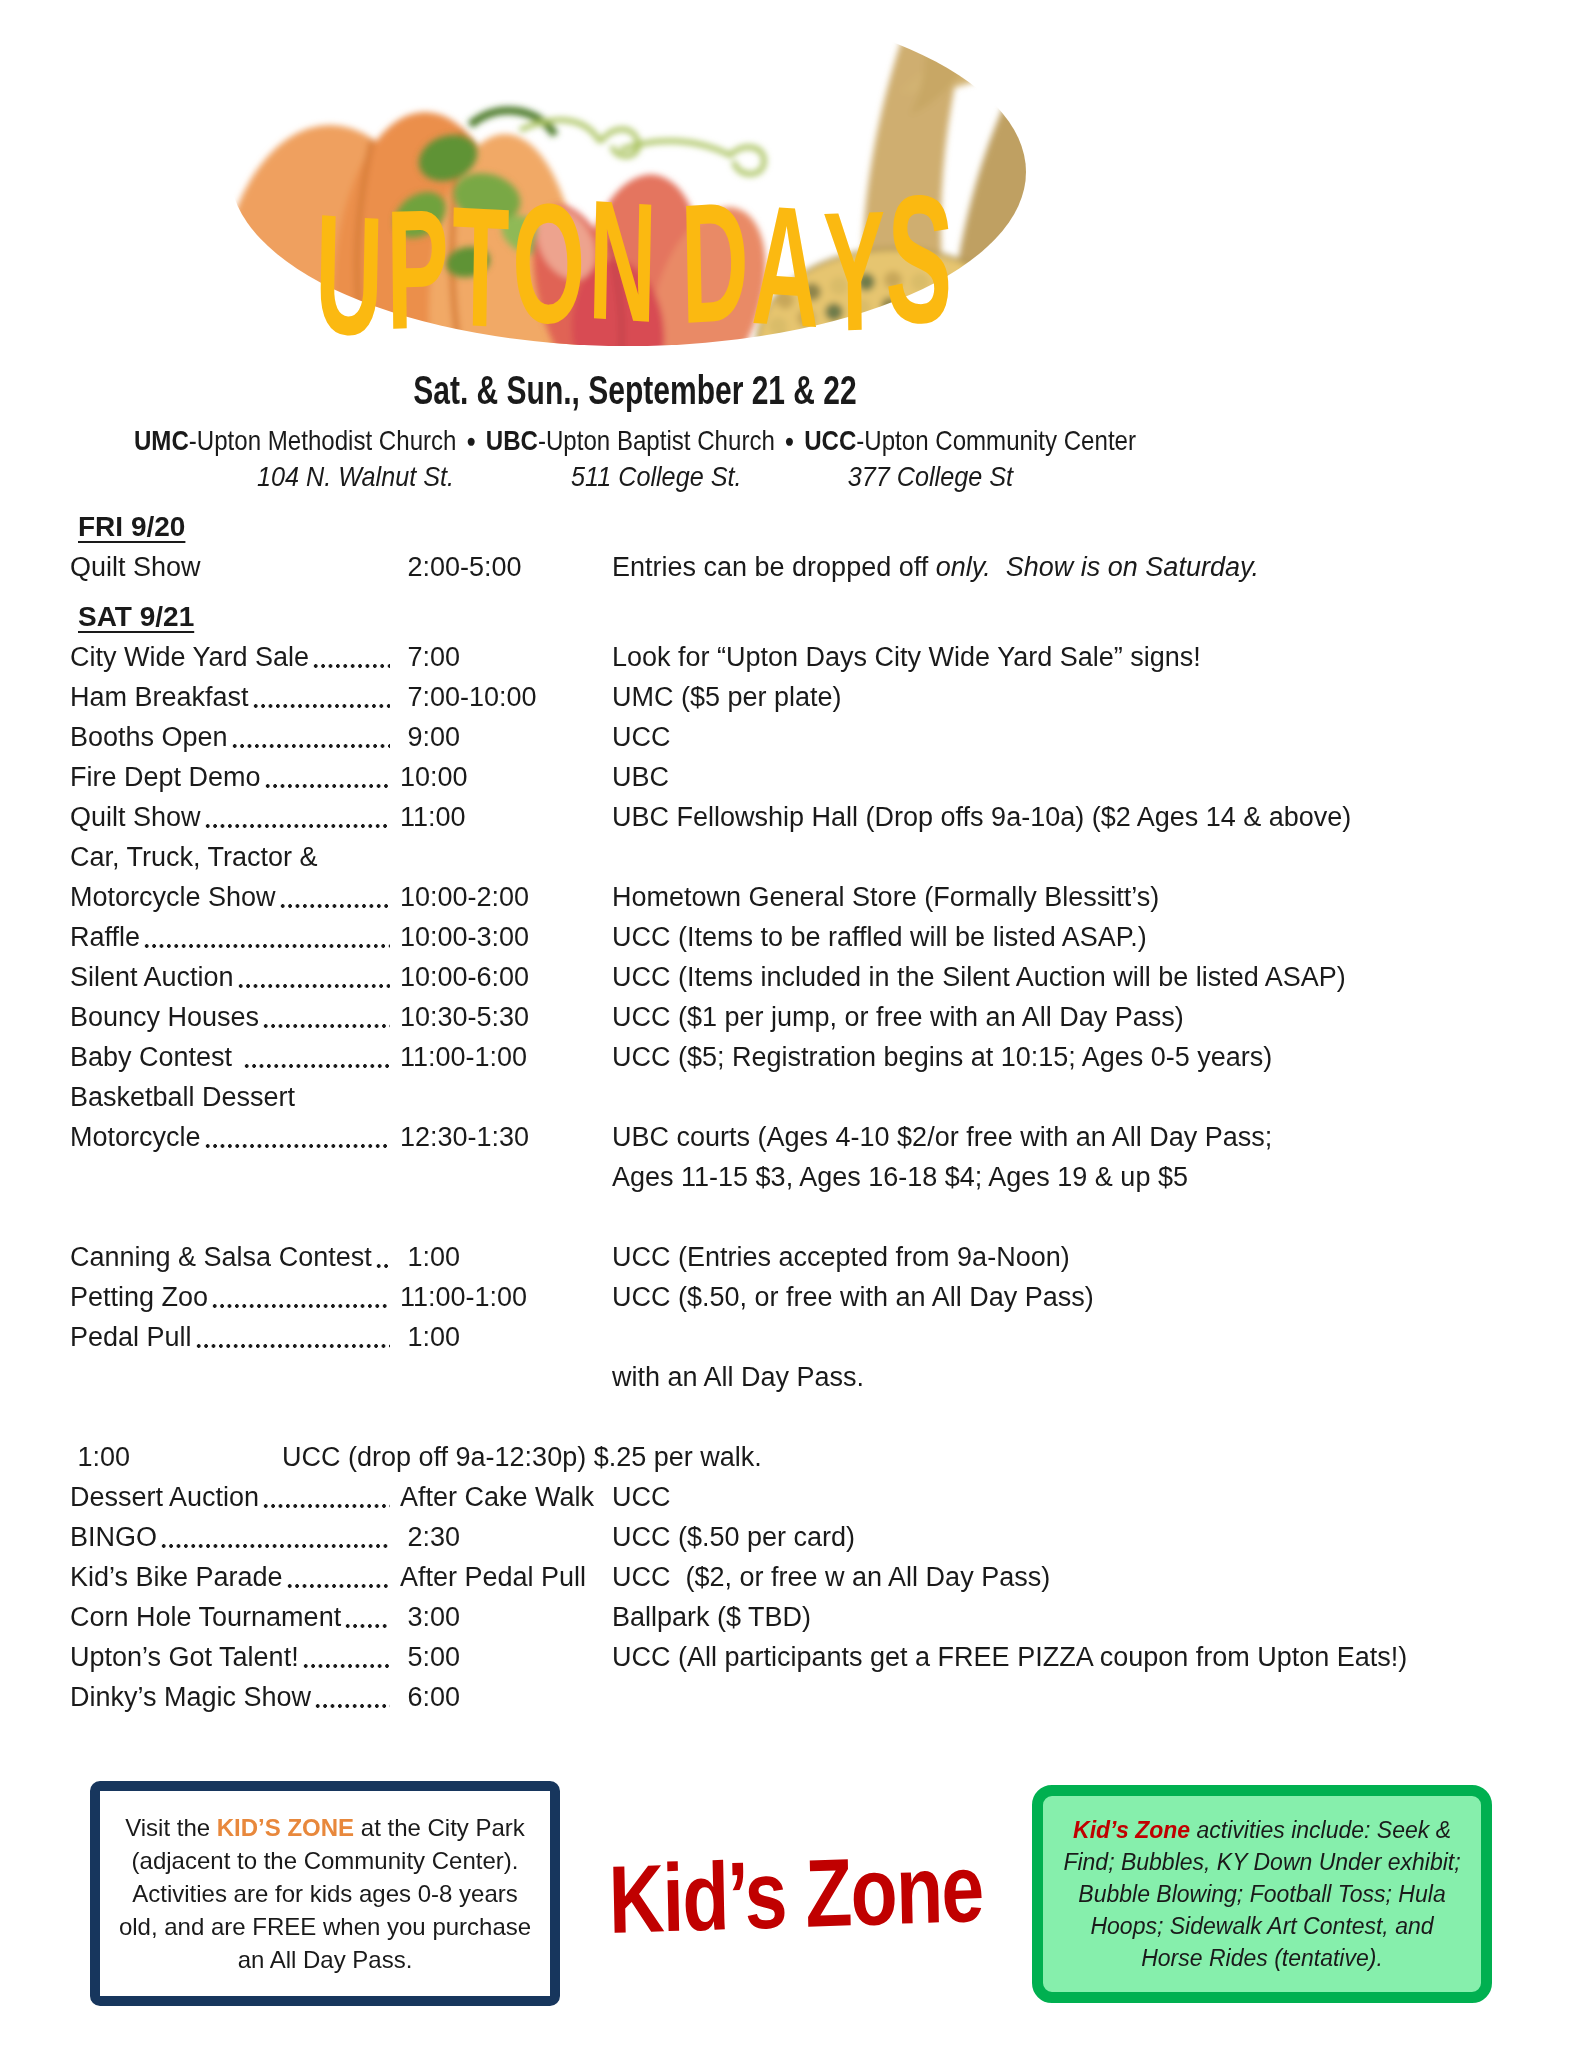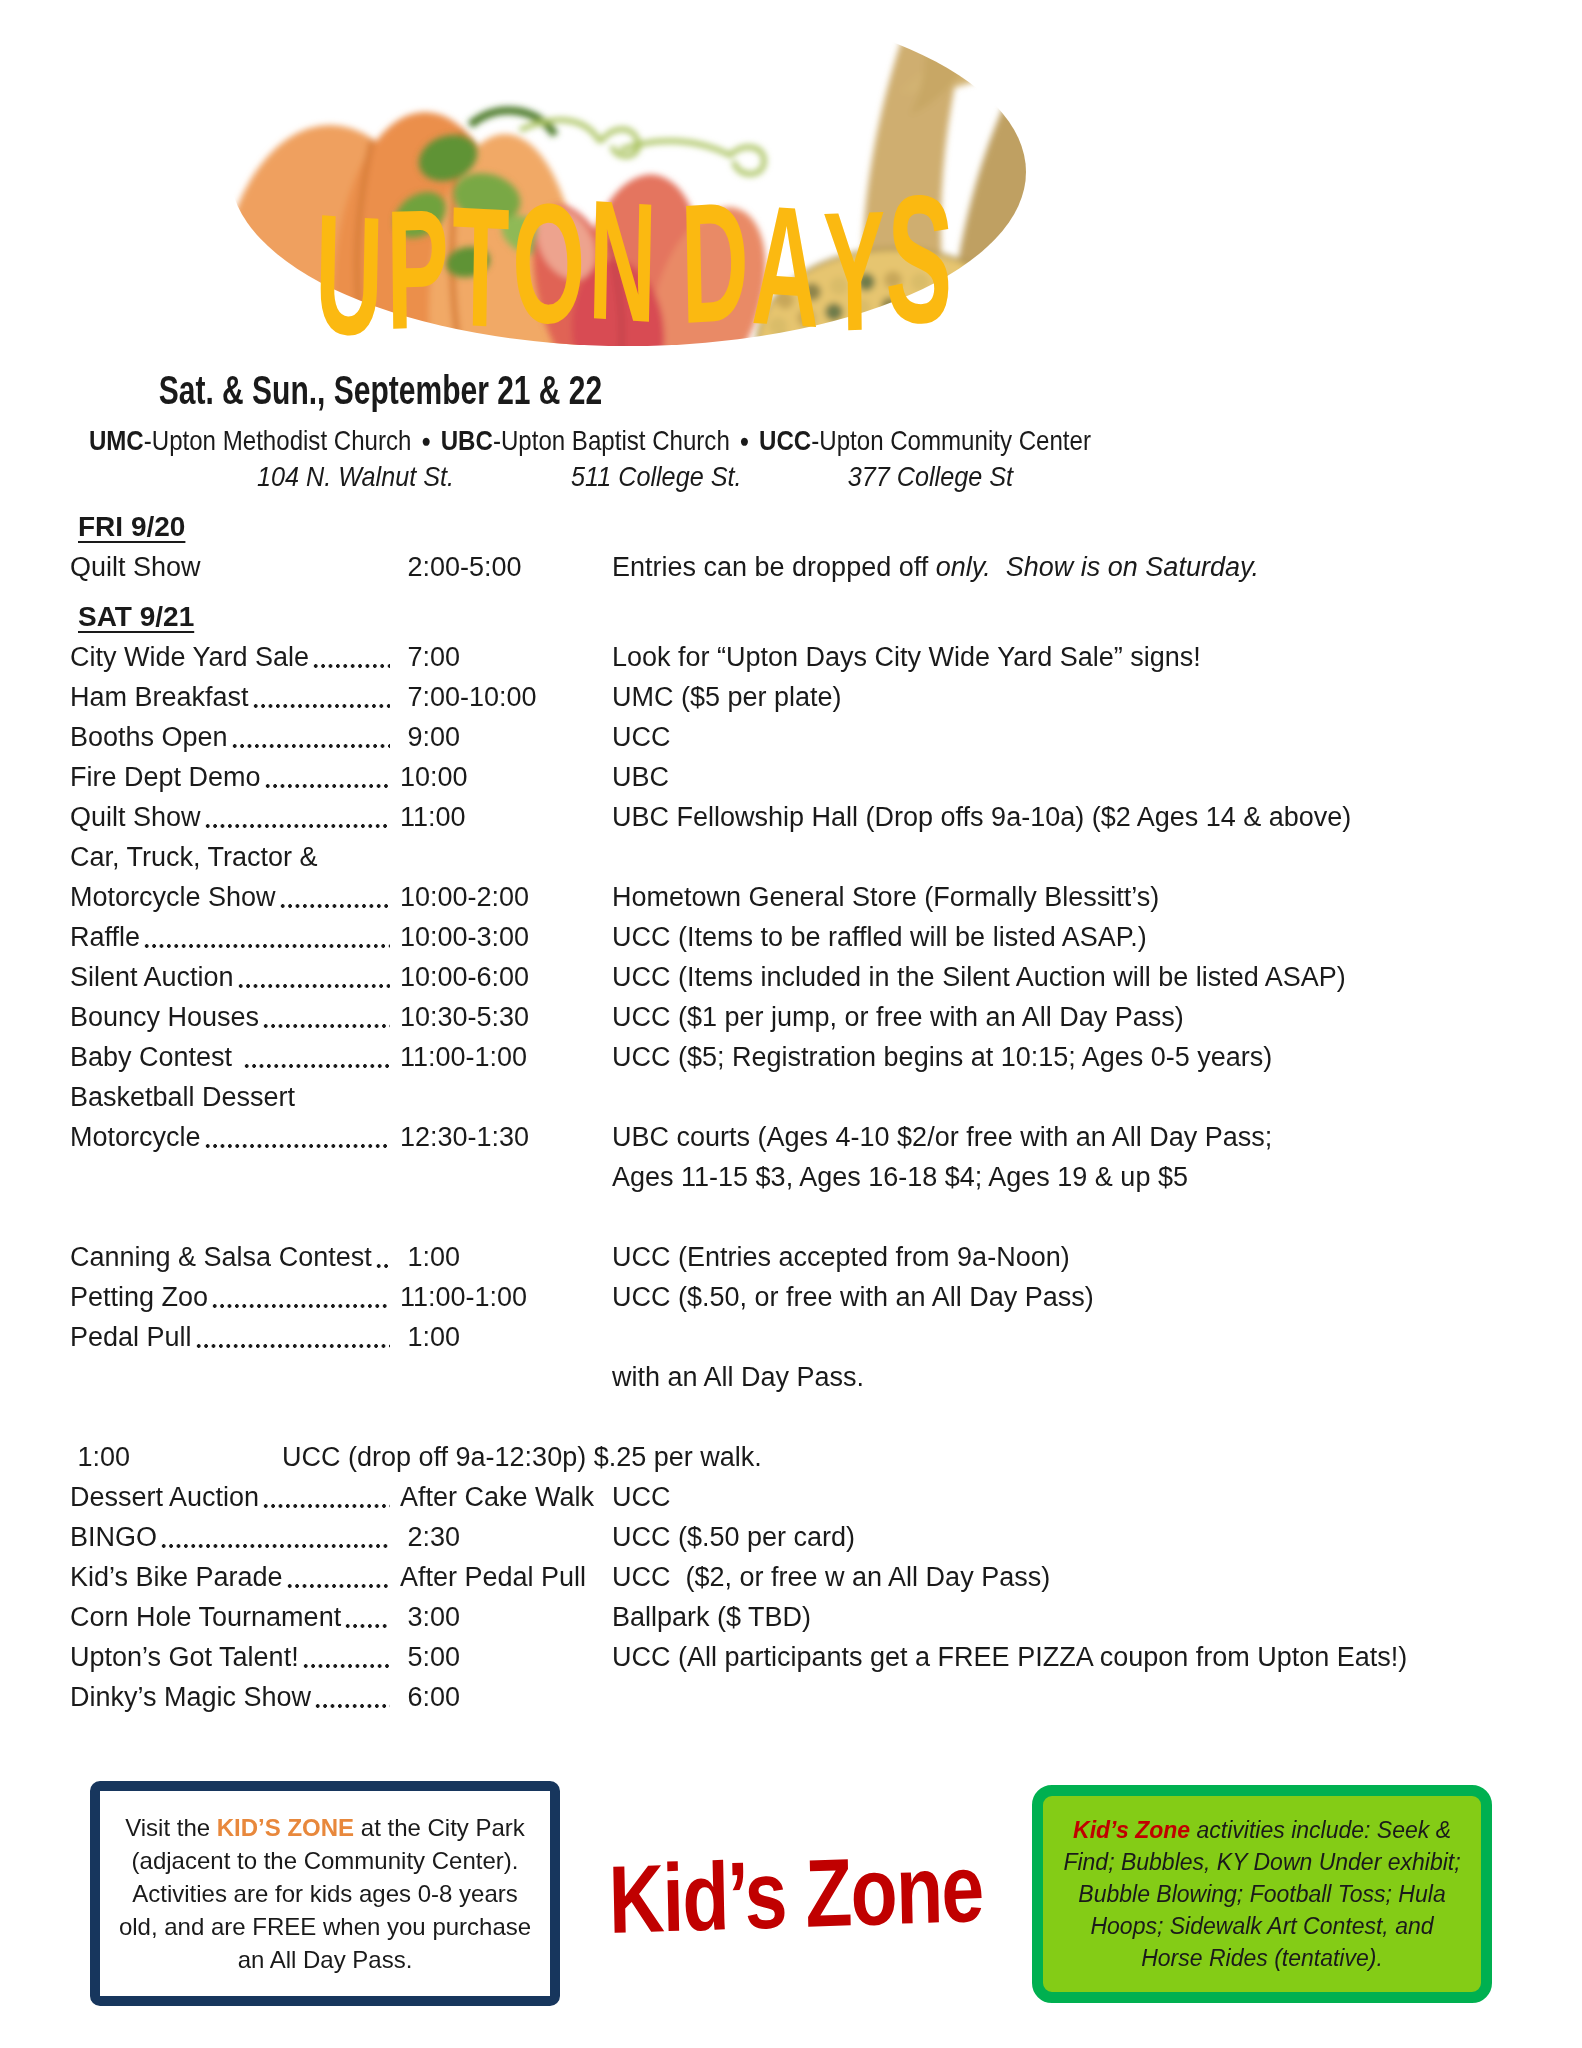--- a/index.html
+++ b/index.html
@@ -23,21 +23,21 @@
   .title span:nth-child(2){transform:translateY(3px) rotate(-1deg);}
   .title span:nth-child(3){transform:translateY(1px) rotate(1.5deg);}
   .title span:nth-child(4){transform:translateY(-3px) rotate(-2deg);}
   .title span:nth-child(5){transform:translateY(-5px) rotate(2deg);}
   .title span:nth-child(6){width:40px;}
   .title span:nth-child(7){transform:translateY(-4px) rotate(-2deg);}
   .title span:nth-child(8){transform:translateY(0px) rotate(2deg);}
   .title span:nth-child(9){transform:translateY(5px) rotate(-1deg);}
   .title span:nth-child(10){transform:translateY(-7px) rotate(3deg) scale(1.07);}
   
-  .center-col{width:1270px;text-align:left;margin-top:22px;}
+  .center-col{width:1270px;text-align:center;margin-top:22px;}
   .subtitle{
     font-size:40px;font-weight:bold;letter-spacing:0px;margin-top:6px;
     transform:scaleX(0.75);transform-origin:635px center;white-space:nowrap;
   }
   .legend-line{
     font-size:28px;margin-top:12px;white-space:nowrap;
     transform:scaleX(0.86);transform-origin:635px center;
   }
   .legend-line .abbr{font-weight:bold;}
   .legend-line .sep{font-size:19px;vertical-align:3px;padding:0 6px;}
@@ -75,21 +75,21 @@
     padding:20px 18px;text-align:center;font-size:24px;line-height:33px;background:#fff;
   }
   .accent-orange{color:#E8883C;font-weight:bold;}
   .kz-logo{
     font-size:96px;font-weight:bold;color:#C00000;white-space:nowrap;
     transform:scaleX(0.8) rotate(-1.5deg);transform-origin:center;letter-spacing:-2px;
   }
   .green-box{
     width:460px;box-sizing:border-box;border:11px solid #00B050;border-radius:20px;
     padding:18px 20px;text-align:center;font-style:italic;font-size:23px;line-height:32px;
-    background:#84cc16;
+    background:#86efac;
   }
   .red-bi{color:#C00000;font-weight:bold;}
   
   .footer{
     text-align:center;font-size:27px;margin-top:46px;padding-left:70px;white-space:nowrap;
   }
   .footer a{color:#2E74B5;text-decoration:underline;}
 </style>
 </head>
 <body>

